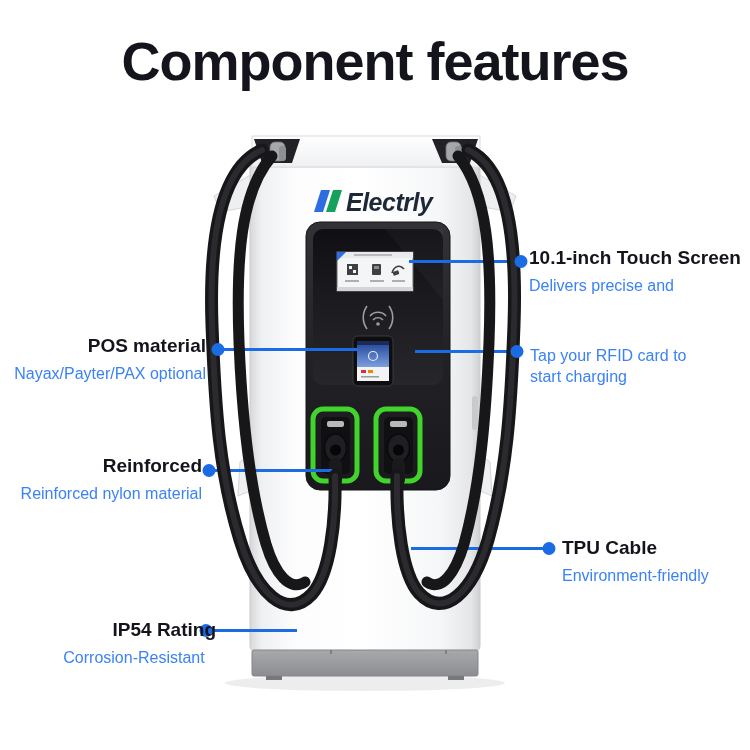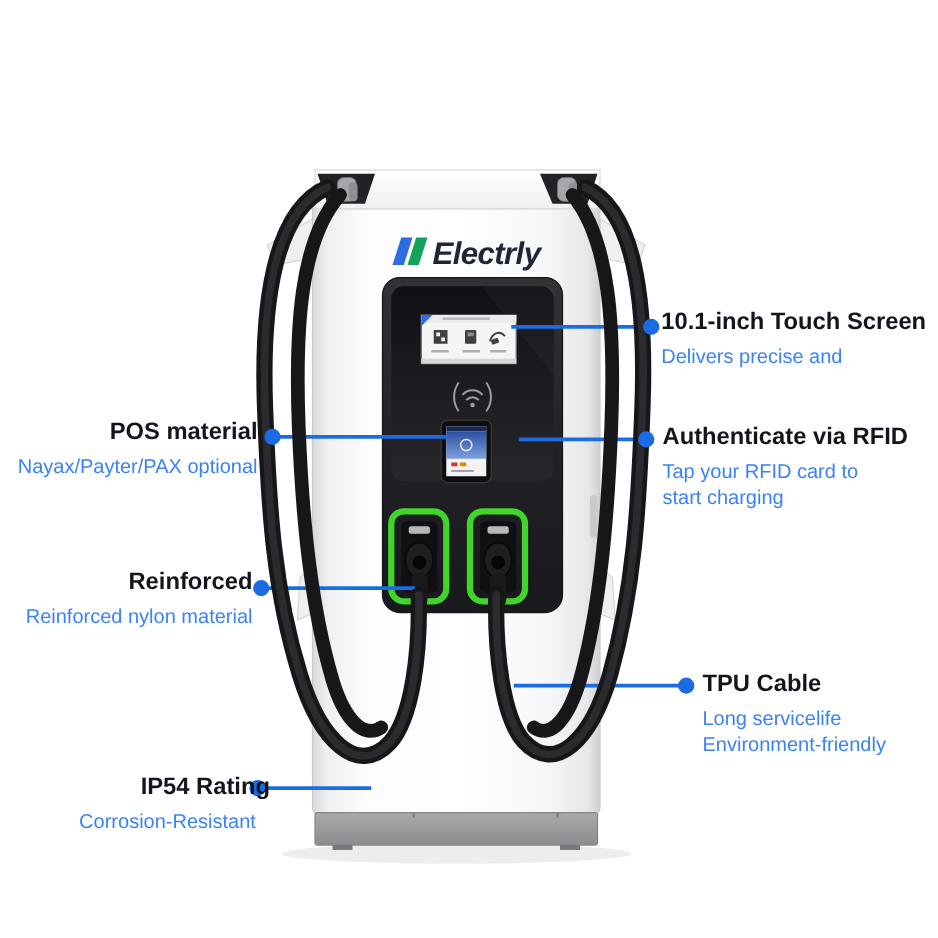--- a/index.html
+++ b/index.html
@@ -13,20 +13,21 @@
   .co-title{font-size:19px;line-height:22px;font-weight:700;color:#14141d;white-space:nowrap;}
   .co-desc{margin-top:6px;font-size:16px;line-height:21px;color:#3b82f6;}
   .co-desc div{white-space:nowrap;}
   .center-desc{text-align:center;margin-left:26px;}
 </style>
 </head>
 <body>
 
 <div class="canvas">
 
+  <h1 class="main-title">Component features</h1>
 
   <svg class="device-svg" width="750" height="750" viewBox="0 0 750 750">
     <defs>
       <linearGradient id="bodyGrad" x1="0" y1="0" x2="1" y2="0">
         <stop offset="0" stop-color="#d7d8da"></stop>
           <stop offset="0.05" stop-color="#eff0f2"></stop>
         <stop offset="0.2" stop-color="#fdfdfe"></stop>
           <stop offset="0.5" stop-color="#ffffff"></stop>
         <stop offset="0.82" stop-color="#f6f7f8"></stop>
           <stop offset="0.96" stop-color="#e5e6e8"></stop>
@@ -182,40 +183,38 @@
   </div>
 
   <div class="callout leftcol" style="left:8px;top:335px;width:198px">
     <div class="co-title">POS material</div>
     <div class="co-desc">
       <div>Nayax/Payter/PAX optional</div>
     </div>
   </div>
 
   <div class="callout" style="left:530px;top:339px;width:218px">
-    <div class="co-title">Authenticate via RFID</div>
     <div class="co-desc">
       <div>Tap your RFID card to</div>
       <div>start charging</div>
     </div>
   </div>
 
   <div class="callout leftcol" style="left:8px;top:455px;width:194px">
     <div class="co-title">
       <div>Reinforced</div>
     </div>
     <div class="co-desc">
       <div>Reinforced nylon material</div>
     </div>
   </div>
 
   <div class="callout" style="left:562px;top:537px;width:186px">
     <div class="co-title">TPU Cable</div>
     <div class="co-desc">
-      <div>Long servicelife</div>
       <div>Environment-friendly</div>
     </div>
   </div>
 
   <div class="callout leftcol" style="left:26px;top:619px;width:190px">
     <div class="co-title">IP54 Rating</div>
     <div class="co-desc center-desc">
       <div>Corrosion-Resistant</div>
     </div>
   </div>

